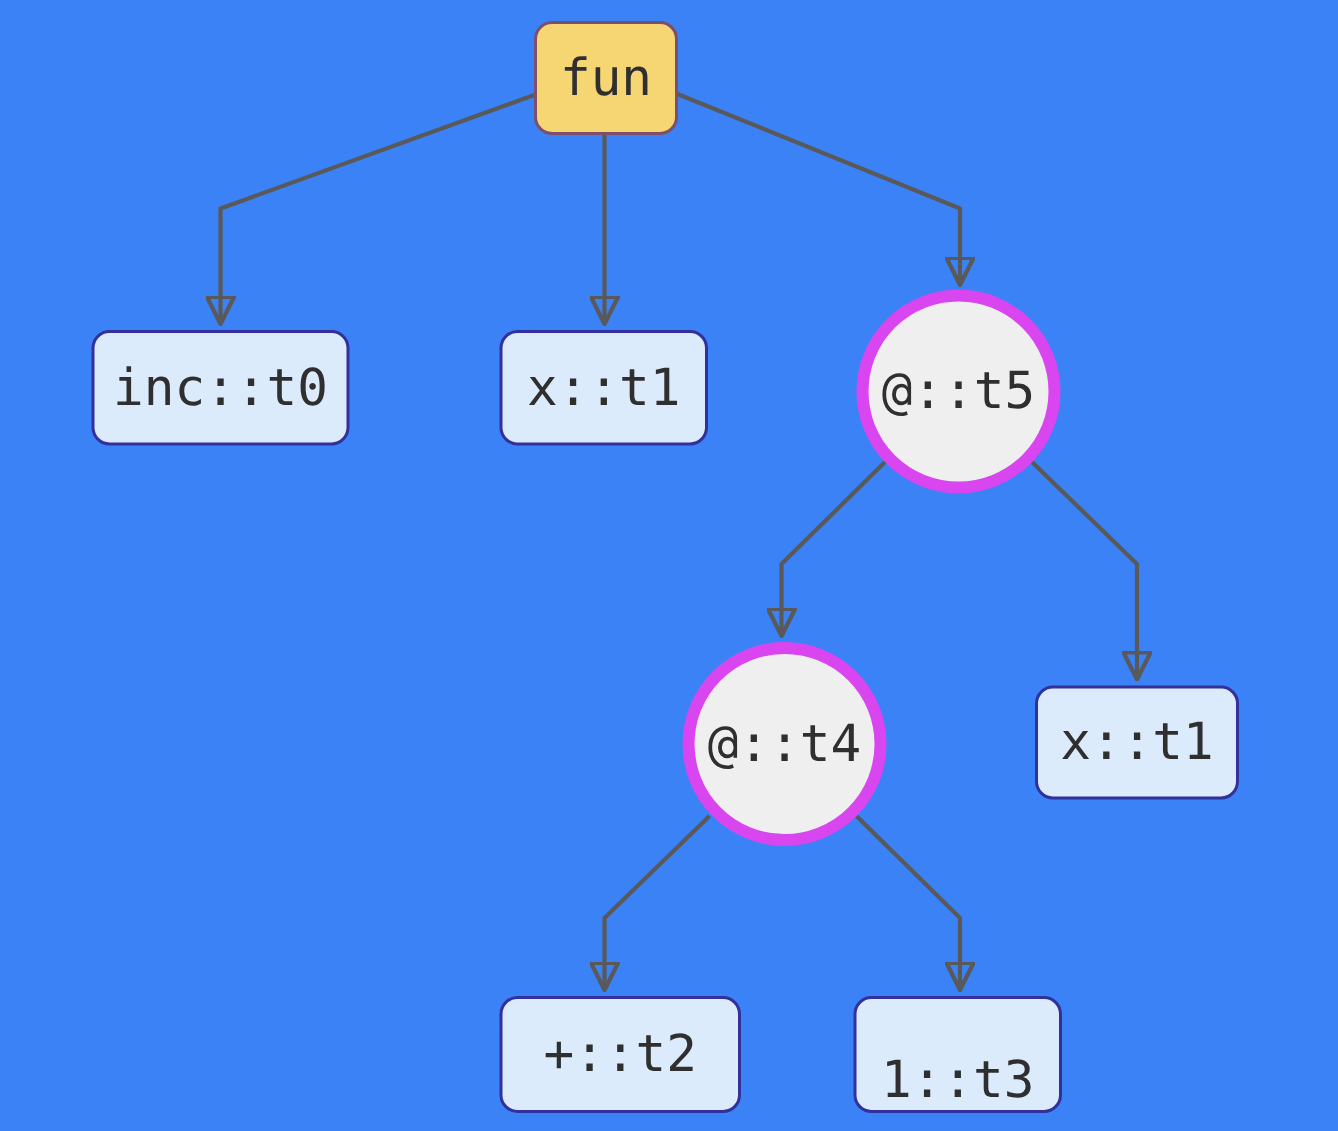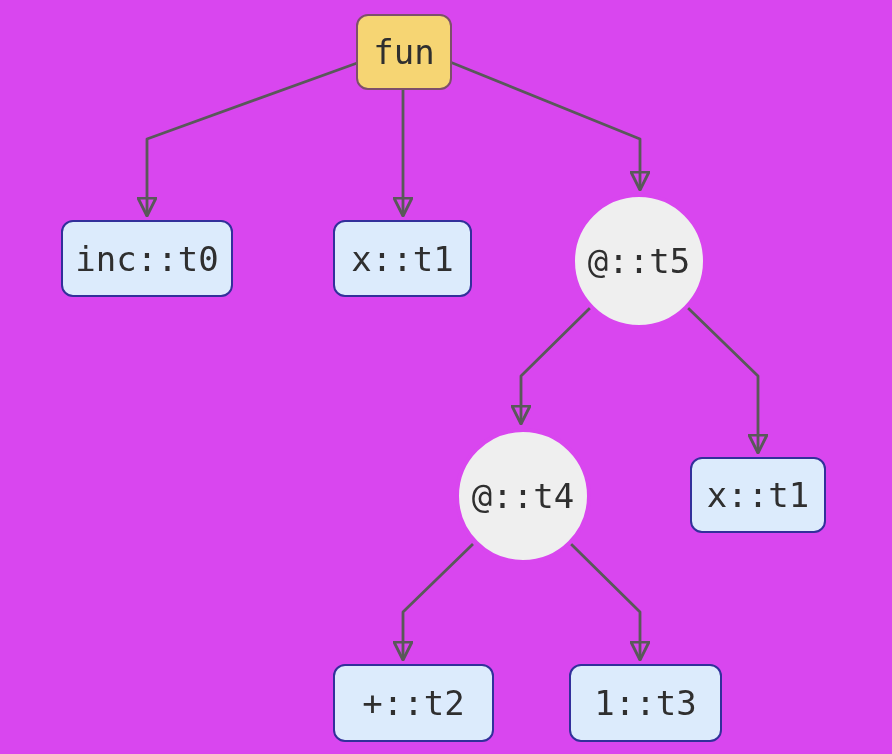--- a/index.html
+++ b/index.html
@@ -4,21 +4,21 @@
 <style>
   html, body {
     margin: 0;
     padding: 0;
     background: #FFFFFF;
   }
   .stage {
     position: relative;
     width: 892px;
     height: 754px;
-    background: #d946ef;
+    background: #3b82f6;
     overflow: hidden;
     font-family: "DejaVu Sans Mono", "Liberation Mono", monospace;
   }
   .edges {
     position: absolute;
     left: 0; top: 0;
     width: 892px; height: 754px;
   }
   .edges path {
     fill: none;
@@ -43,21 +43,21 @@
   .root {
     background: #F6D573;
     border: 2px solid #7D4F6B;
   }
   .leaf {
     background: #DCEBFC;
     border: 2px solid #32309B;
   }
   .circle {
     background: #EFEFEF;
-    border: 4px solid #d946ef;
+    border: 8px solid #d946ef;
     border-radius: 50%;
   }
 </style>
 </head>
 <body>
 
 <div class="stage">
 
   <svg class="edges" viewBox="0 0 892 754" xmlns="http://www.w3.org/2000/svg">
     <defs>
@@ -95,17 +95,17 @@
   </div>
 
   <div class="node rect leaf" style="left:690px; top:457px; width:136px; height:76px;">
     <span>x::t1</span>
   </div>
 
   <div class="node rect leaf" style="left:333px; top:664px; width:161px; height:78px;">
     <span>+::t2</span>
   </div>
 
-  <div class="node rect leaf" style="left:569px; top:664px; width:153px; height:78px;">
+  <div class="node rect leaf" style="left:569px; top:664px; width:139px; height:78px;align-items:flex-end;">
     <span>1::t3</span>
   </div>
 
 </div>
 
 </body></html>

